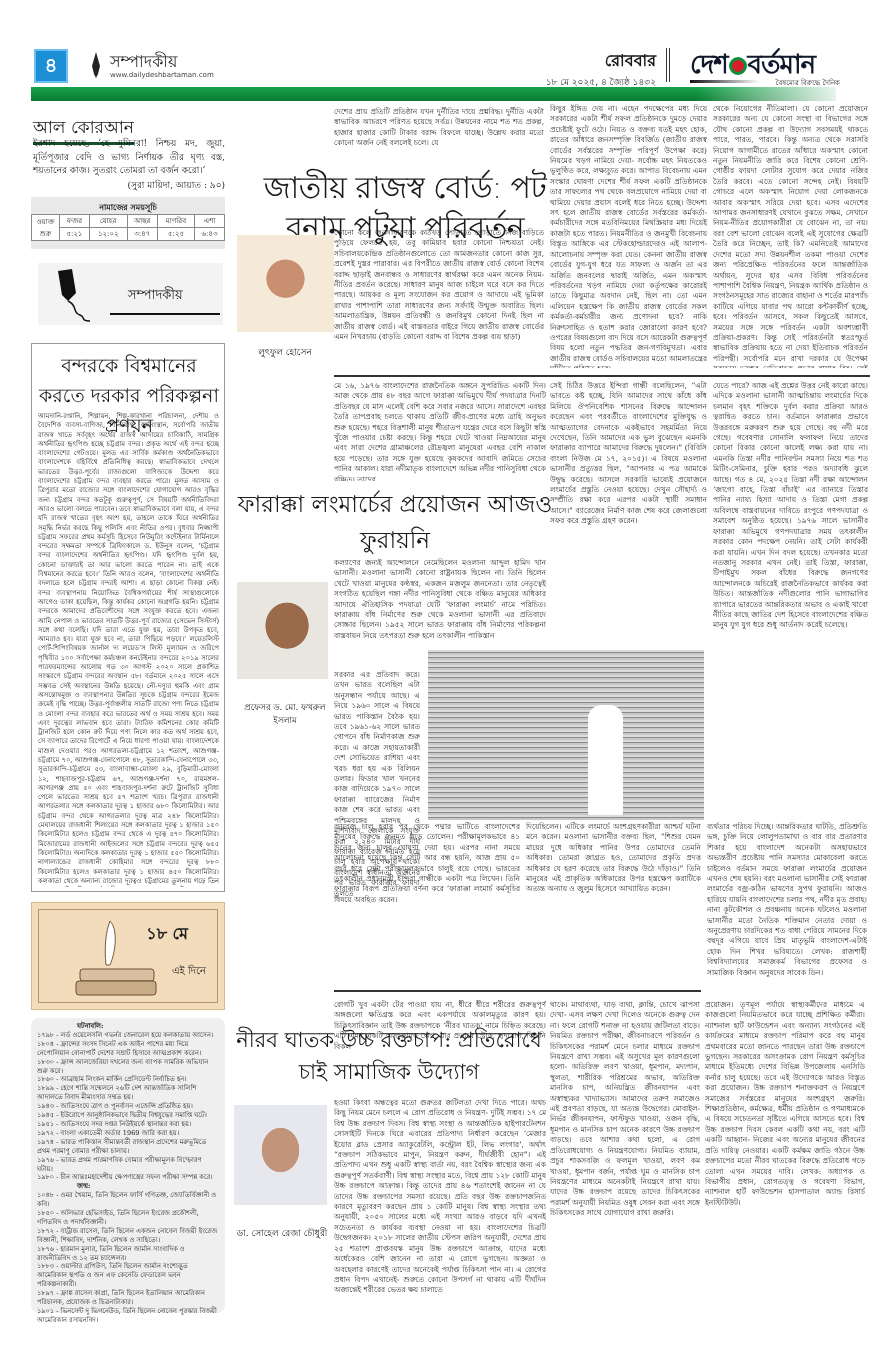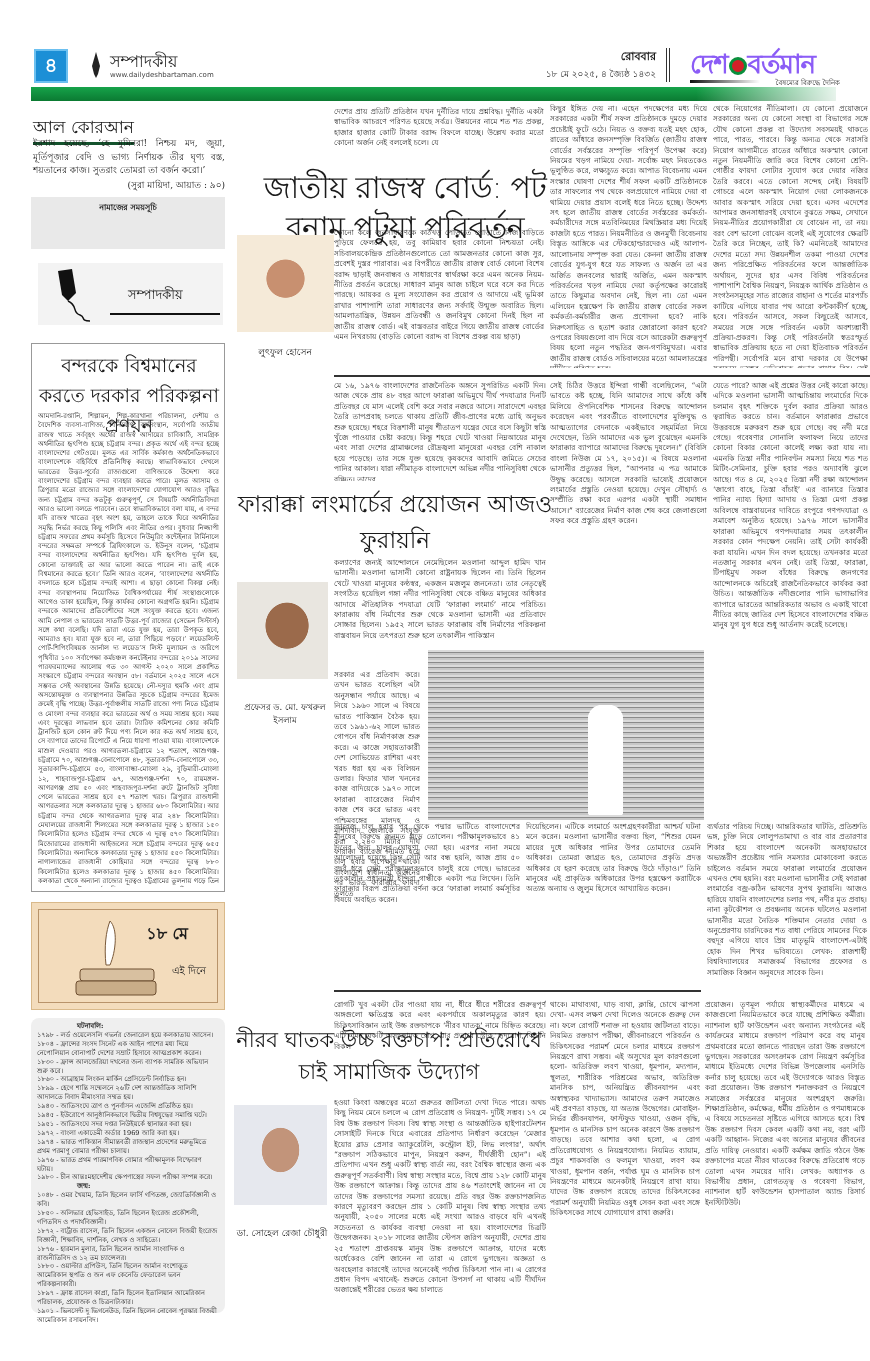--- a/index.html
+++ b/index.html
@@ -6,24 +6,24 @@
   html, body { width: 870px; height: 1361px; background: #fff; overflow: hidden; }
   body { font-family: "DejaVu Serif", serif; color: #1a1a1a; position: relative; }
   .abs { position: absolute; }
   
   .page-num { left: 34px; top: 49px; width: 34px; height: 34px; background: #1c8fd6; border: 2px solid #6cc0f0; color: #fff; font: bold 20px "DejaVu Sans", sans-serif; display:flex; align-items:center; justify-content:center; }
   .sec-logo { left: 88px; top: 48px; width: 140px; height: 36px; }
   .sec-logo .pen { position:absolute; left:2px; top:4px; width:12px; height:26px; }
   .sec-logo .t1 { position:absolute; left:22px; top:1px; font: 16px "DejaVu Serif", serif; }
   .sec-logo .t2 { position:absolute; left:22px; top:23px; font: 7px "DejaVu Sans", sans-serif; color:#444; }
   .date-block { left: 560px; top: 48px; width: 200px; text-align: right; font: 9px "DejaVu Sans", sans-serif; }
-  .date-block .day { font-size: 11px; font-weight:bold; }
+  .date-block .day { font-size: 16px; font-weight:bold; }
   .date-sep { left: 666px; top: 48px; width: 4px; height: 34px; border-left: 1px solid #333; border-right: 1px solid #333; }
   .brand { left: 690px; top: 44px; width: 150px; height: 44px; }
-  .brand .name { position:absolute; left:0; top:0; font: bold 26px "DejaVu Sans", sans-serif; color:#8b5cf6; letter-spacing:-1px; white-space:nowrap;}
+  .brand .name { position:absolute; left:0; top:0; font: bold 26px "DejaVu Sans", sans-serif; color:#0f172a; letter-spacing:-1px; white-space:nowrap;}
   .brand .dot { display:inline-block; width:18px; height:18px; border-radius:50%; border:3px solid #0a8f3c; background:#d42028; vertical-align:middle; margin:0 1px; }
   .brand .tag { position:absolute; right:0; top:33px; font: 7px "DejaVu Sans", sans-serif; color:#222; }
   .brand .bar { position:absolute; left:0; top:36px; width:70px; height:3px; background:linear-gradient(90deg,#111,#fff); }
   .green-bar { left: 31px; top: 87px; width: 805px; height: 14px; background: linear-gradient(180deg,#16a34a,#0b7a32); }
   .green-bar::after{ content:""; position:absolute; right:0; top:0; width:140px; height:100%; background:linear-gradient(90deg,rgba(255,255,255,0),rgba(255,255,255,0.9)); }
   
   .txt { font: 7.4px/10.4px "DejaVu Serif", serif; text-align: justify; color:#222; overflow:hidden; }
   .quran-title { left: 33px; top: 114px; font: 17px "DejaVu Serif", serif; border-bottom: 3px solid #14532d; }
   .quran-body { left: 33px; top: 137px; width: 192px; font: 9px/13.5px "DejaVu Serif", serif; text-align: justify; }
   .quran-ref { left: 33px; top: 178px; width: 192px; text-align: right; font: 9px "DejaVu Serif", serif; }
@@ -99,20 +99,39 @@
   <div class="tag">বৈষম্যের বিরুদ্ধে দৈনিক</div>
 </div>
 <div class="abs green-bar"></div>
 
 <div class="abs quran-title">আল কোরআন</div>
 <div class="abs quran-body">ইরশাদ হয়েছে, ‘হে মুমিনরা! নিশ্চয় মদ, জুয়া, মূর্তিপূজার বেদি ও ভাগ্য নির্ণায়ক তীর ঘৃণ্য বস্ত, শয়তানের কাজ। সুতরাং তোমরা তা বর্জন করো।’</div>
 <div class="abs quran-ref">(সুরা মায়িদা, আয়াত : ৯০)</div>
 
 <div class="abs prayer">
   <div class="title">নামাজের সময়সূচি</div>
+  <table>
+    <tbody>
+        <tr>
+      <td rowspan="2" style="width:28px">ওয়াক্ত শুরু</td>
+      <td>ফজর</td>
+      <td>যোহর</td>
+      <td>আছর</td>
+      <td>মাগরিব</td>
+      <td>এশা</td>
+    </tr>
+    <tr>
+      <td>৫:২১</td>
+      <td>১২:০২</td>
+      <td>৩:৪৭</td>
+      <td>৫:২৫</td>
+      <td>৬:৪৩</td>
+    </tr>
+  </tbody>
+    </table>
 </div>
 
 <div class="abs sampadakiya-banner">
   <svg style="position:absolute;left:12px;top:4px" width="50" height="56" viewBox="0 0 50 56">
     <path d="M8 4 L22 2 L26 26 L18 34 L12 28 Z" fill="#111"></path>
     <path d="M18 34 C28 38, 22 46, 30 48 C36 50, 30 54, 40 54" stroke="#111" stroke-width="1.5" fill="none"></path>
   </svg>
   <div class="lbl">সম্পাদকীয়</div>
   <div class="line"></div>
 </div>

